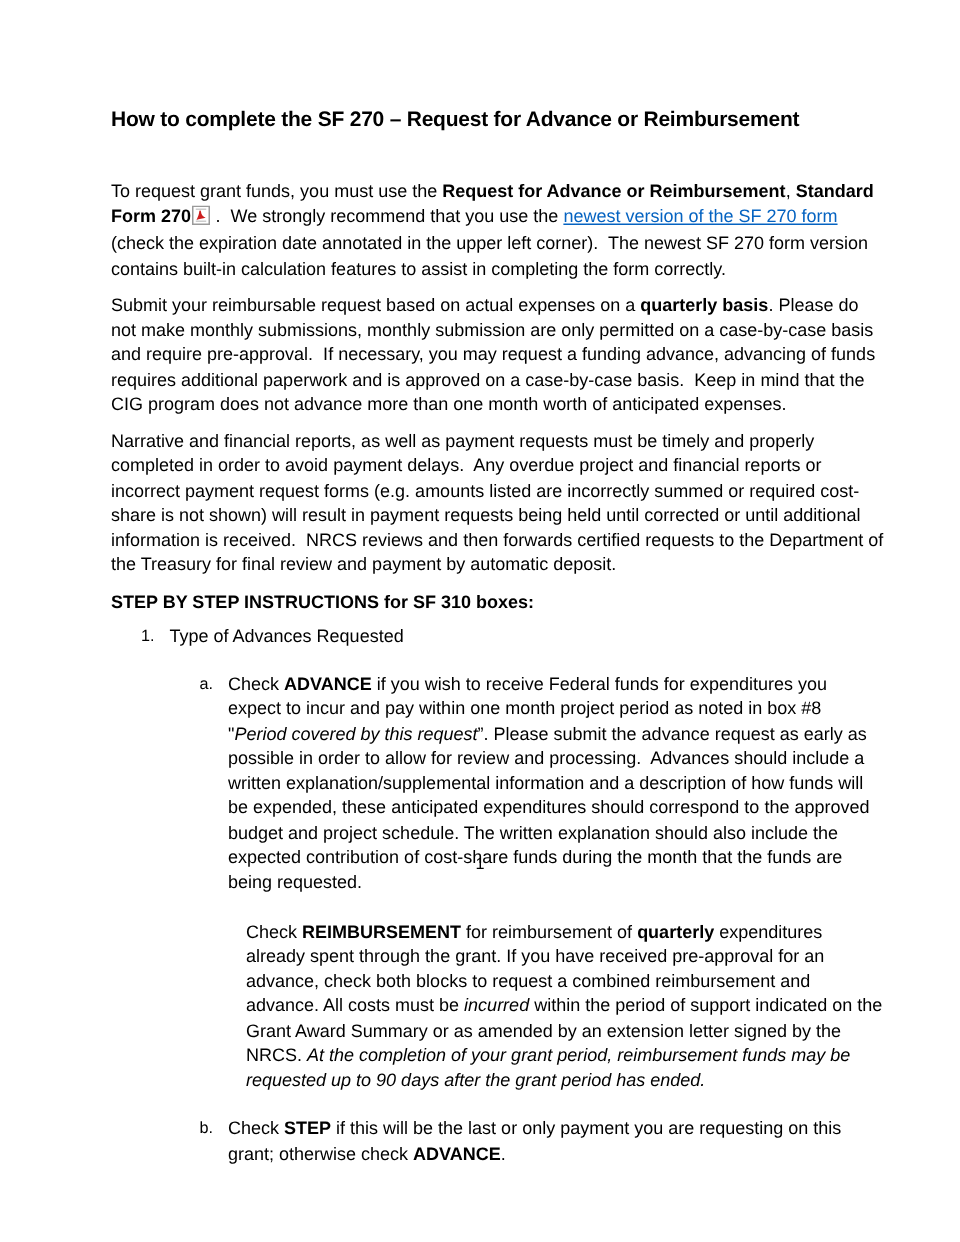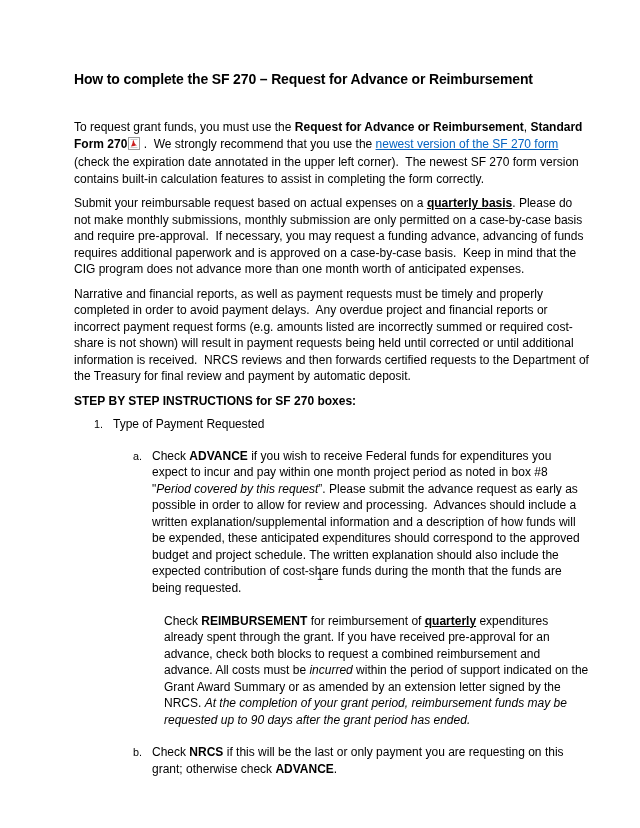--- a/index.html
+++ b/index.html
@@ -38,21 +38,21 @@
   .blk-alpha { display: flex; margin: 0 0 16px 59px; }
   .marker {
     flex: 0 0 19px;
     font-size: 10.8px;
     line-height: 16.5px;
   }
   .blk-text { flex: 1 1 auto; min-width: 0; }
   .blk-alpha .para + .para { margin-top: 16.5px; margin-left: 12px; }
   .b { font-weight: bold; }
   .i { font-style: italic; }
-  .u { text-decoration: underline; }
+  .u { }
   a.doclink { color: var(--link-color, #0563c1); text-decoration: underline; cursor: pointer; }
   .pdf-icon { display: inline-block; vertical-align: -2px; margin-left: 1px; }
   .doc-footer {
     position: absolute;
     left: 0; right: 0;
     bottom: 49px;
     text-align: center;
     font-size: 10.8px;
     line-height: 14px;
   }
@@ -77,37 +77,37 @@
           <p class="para"><span>Submit your reimbursable request based on actual expenses on a </span><span class="b u">quarterly basis</span><span>. Please do not make monthly submissions, monthly submission are only permitted on a case-by-case basis and require pre-approval.  If necessary, you may request a funding advance, advancing of funds requires additional paperwork and is approved on a case-by-case basis.  Keep in mind that the CIG program does not advance more than one month worth of anticipated expenses.</span></p>
         </div>
       </div>
       <div class="blk blk-p">
         <div class="blk-text">
           <p class="para"><span>Narrative and financial reports, as well as payment requests must be timely and properly completed in order to avoid payment delays.  Any overdue project and financial reports or incorrect payment request forms (e.g. amounts listed are incorrectly summed or required cost-share is not shown) will result in payment requests being held until corrected or until additional information is received.  NRCS reviews and then forwards certified requests to the Department of the Treasury for final review and payment by automatic deposit.</span></p>
         </div>
       </div>
       <div class="blk blk-h">
         <div class="blk-text">
-          <p class="para"><span class="b">STEP BY STEP INSTRUCTIONS for SF 270 boxes:</span></p>
+          <p class="para"><span class="b">STEP BY STEP INSTRUCTIONS for SF 310 boxes:</span></p>
         </div>
       </div>
       <div class="blk blk-num">
         <span class="marker">1.</span>
         <div class="blk-text">
-          <p class="para"><span>Type of Payment Requested</span></p>
+          <p class="para"><span>Type of Advances Requested</span></p>
         </div>
       </div>
       <div class="blk blk-alpha">
         <span class="marker">a.</span>
         <div class="blk-text">
           <p class="para"><span>Check </span><span class="b">ADVANCE</span><span> if you wish to receive Federal funds for expenditures you expect to incur and pay within one month project period as noted in box #8 "</span><span class="i">Period covered by this request</span><span>”. Please submit the advance request as early as possible in order to allow for review and processing.  Advances should include a written explanation/supplemental information and a description of how funds will be expended, these anticipated expenditures should correspond to the approved budget and project schedule. The written explanation should also include the expected contribution of cost-share funds during the month that the funds are being requested.</span></p>
           <p class="para"><span>Check </span><span class="b">REIMBURSEMENT</span><span> for reimbursement of </span><span class="b u">quarterly</span><span> expenditures already spent through the grant. If you have received pre-approval for an advance, check both blocks to request a combined reimbursement and advance. All costs must be </span><span class="i">incurred</span><span> within the period of support indicated on the Grant Award Summary or as amended by an extension letter signed by the NRCS. </span><span class="i">At the completion of your grant period, reimbursement funds may be requested up to 90 days after the grant period has ended.</span></p>
         </div>
       </div>
       <div class="blk blk-alpha">
         <span class="marker">b.</span>
         <div class="blk-text">
-          <p class="para"><span>Check </span><span class="b">NRCS</span><span> if this will be the last or only payment you are requesting on this grant; otherwise check </span><span class="b">ADVANCE</span><span>.</span></p>
+          <p class="para"><span>Check </span><span class="b">STEP</span><span> if this will be the last or only payment you are requesting on this grant; otherwise check </span><span class="b">ADVANCE</span><span>.</span></p>
         </div>
       </div>
     </div>
   <div class="doc-footer">1</div>
 </div>
 
 </body></html>

